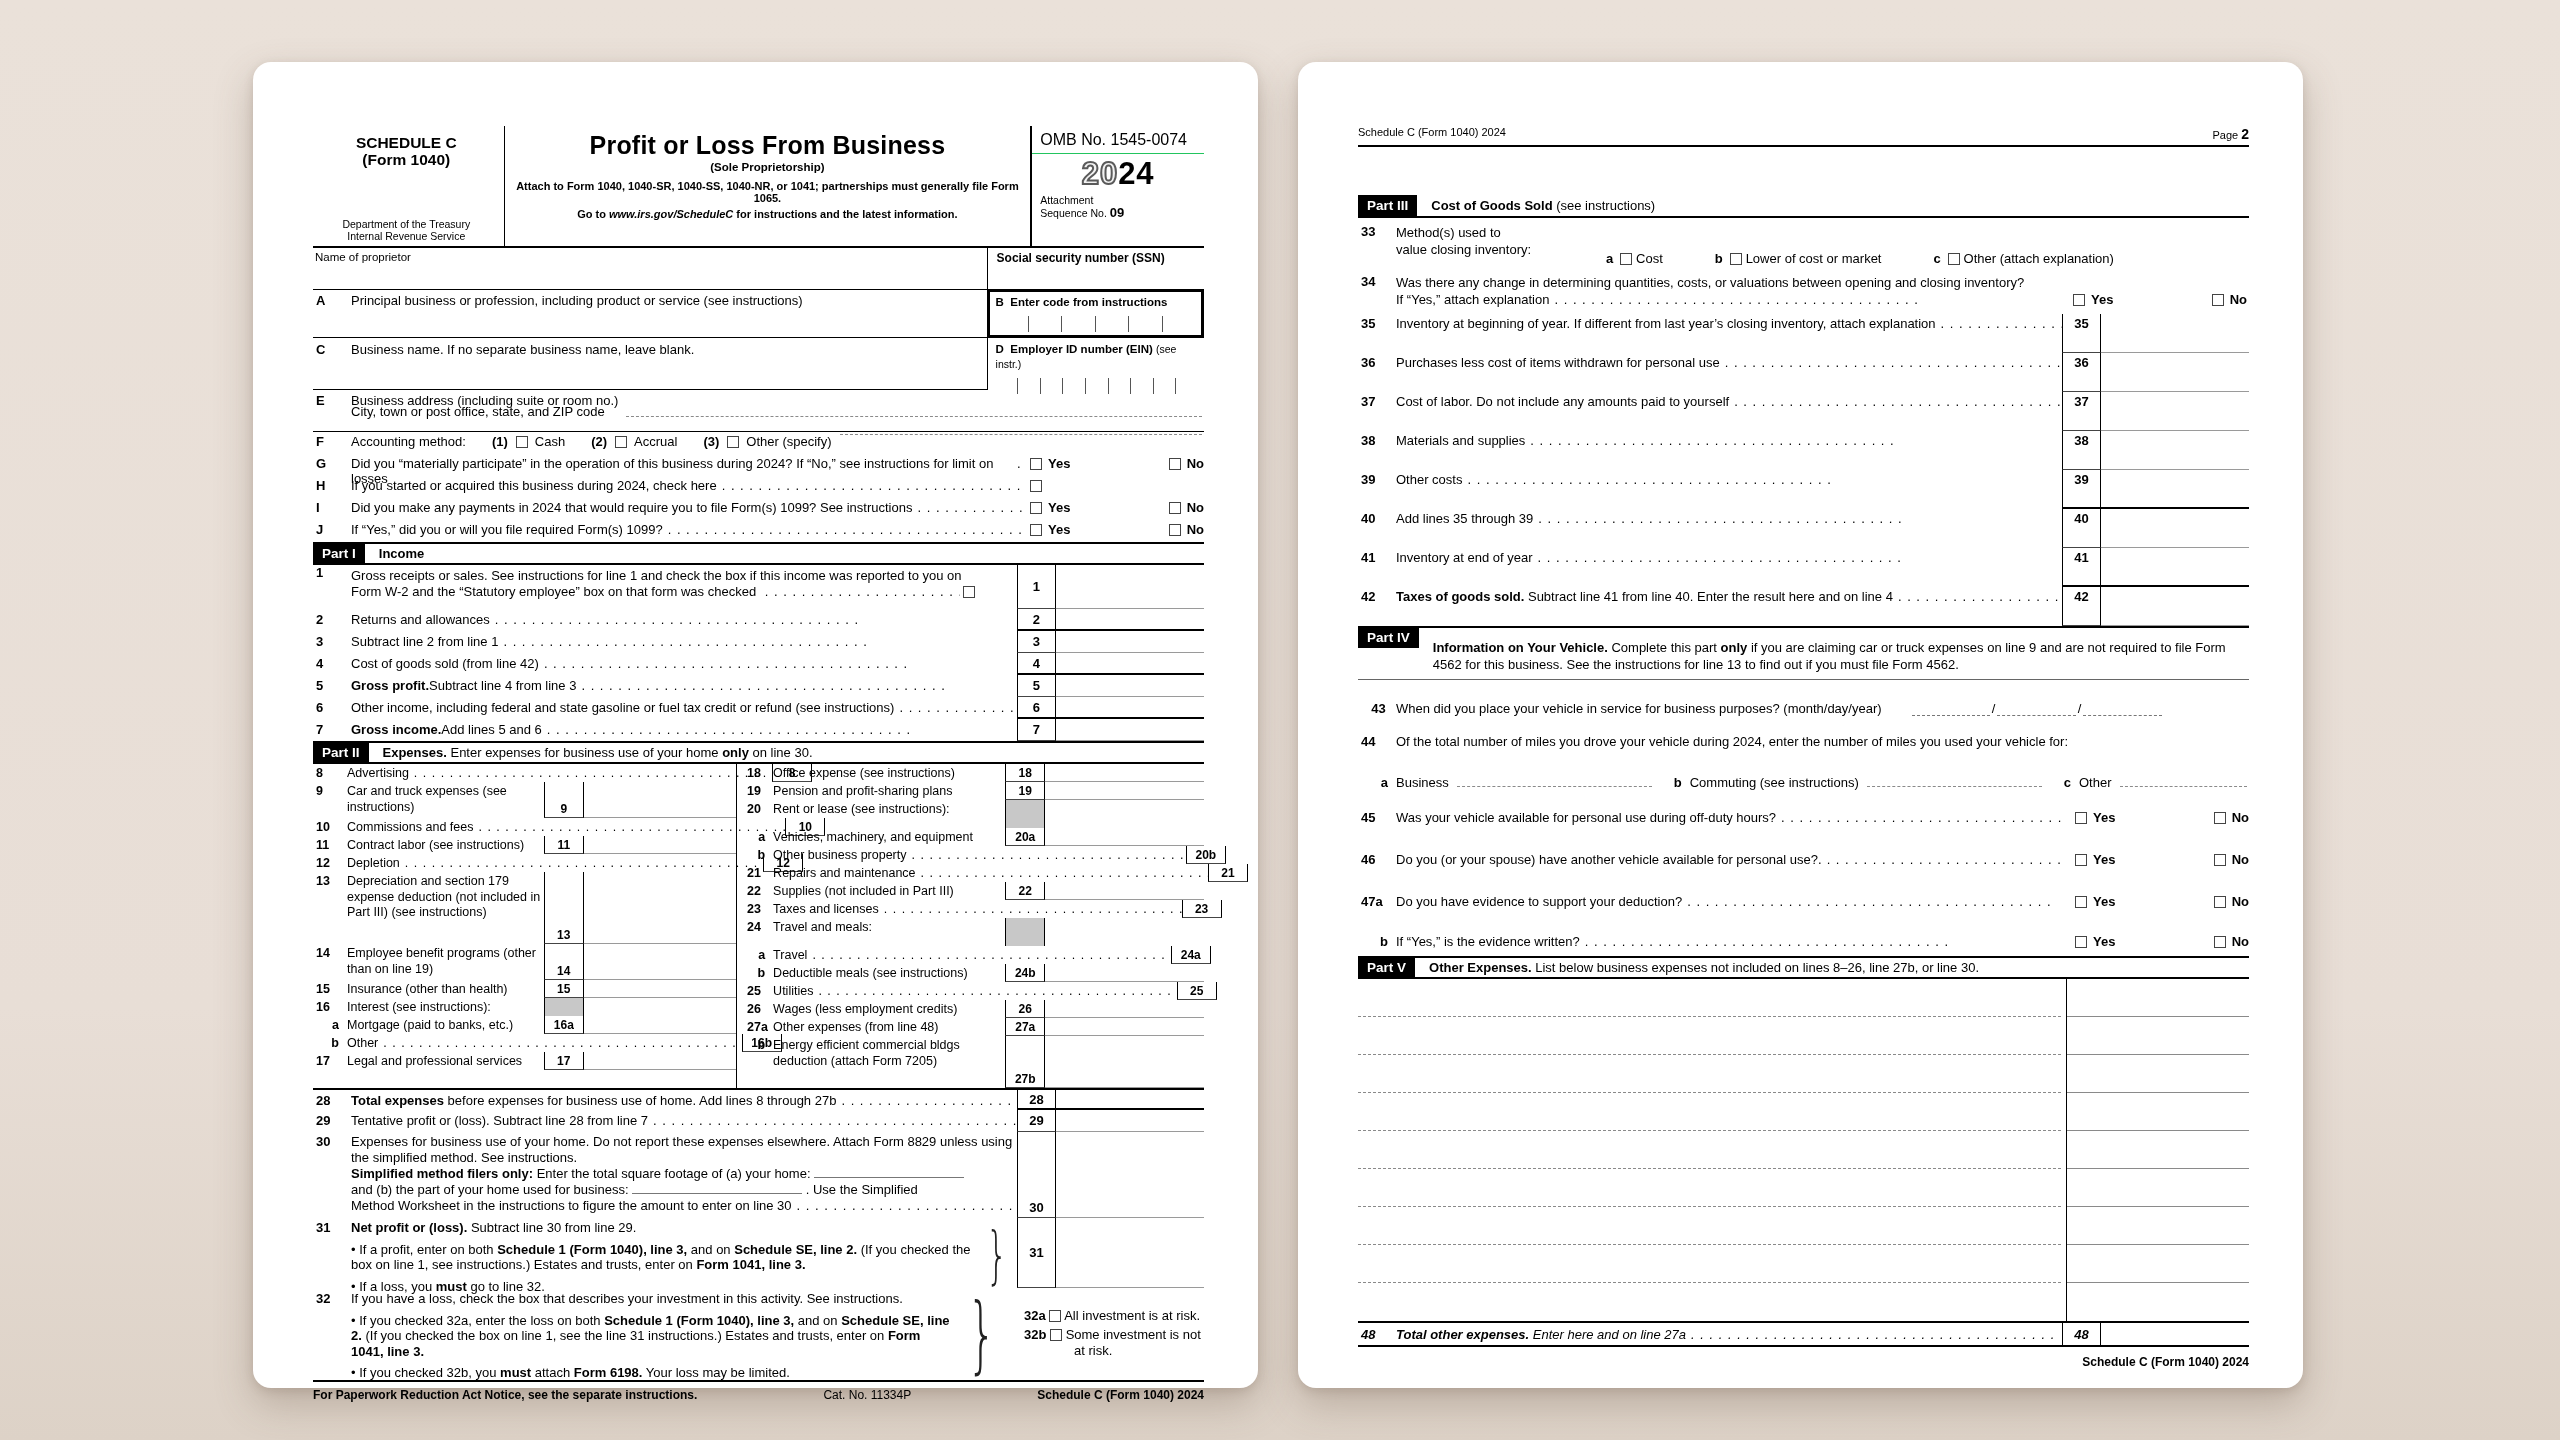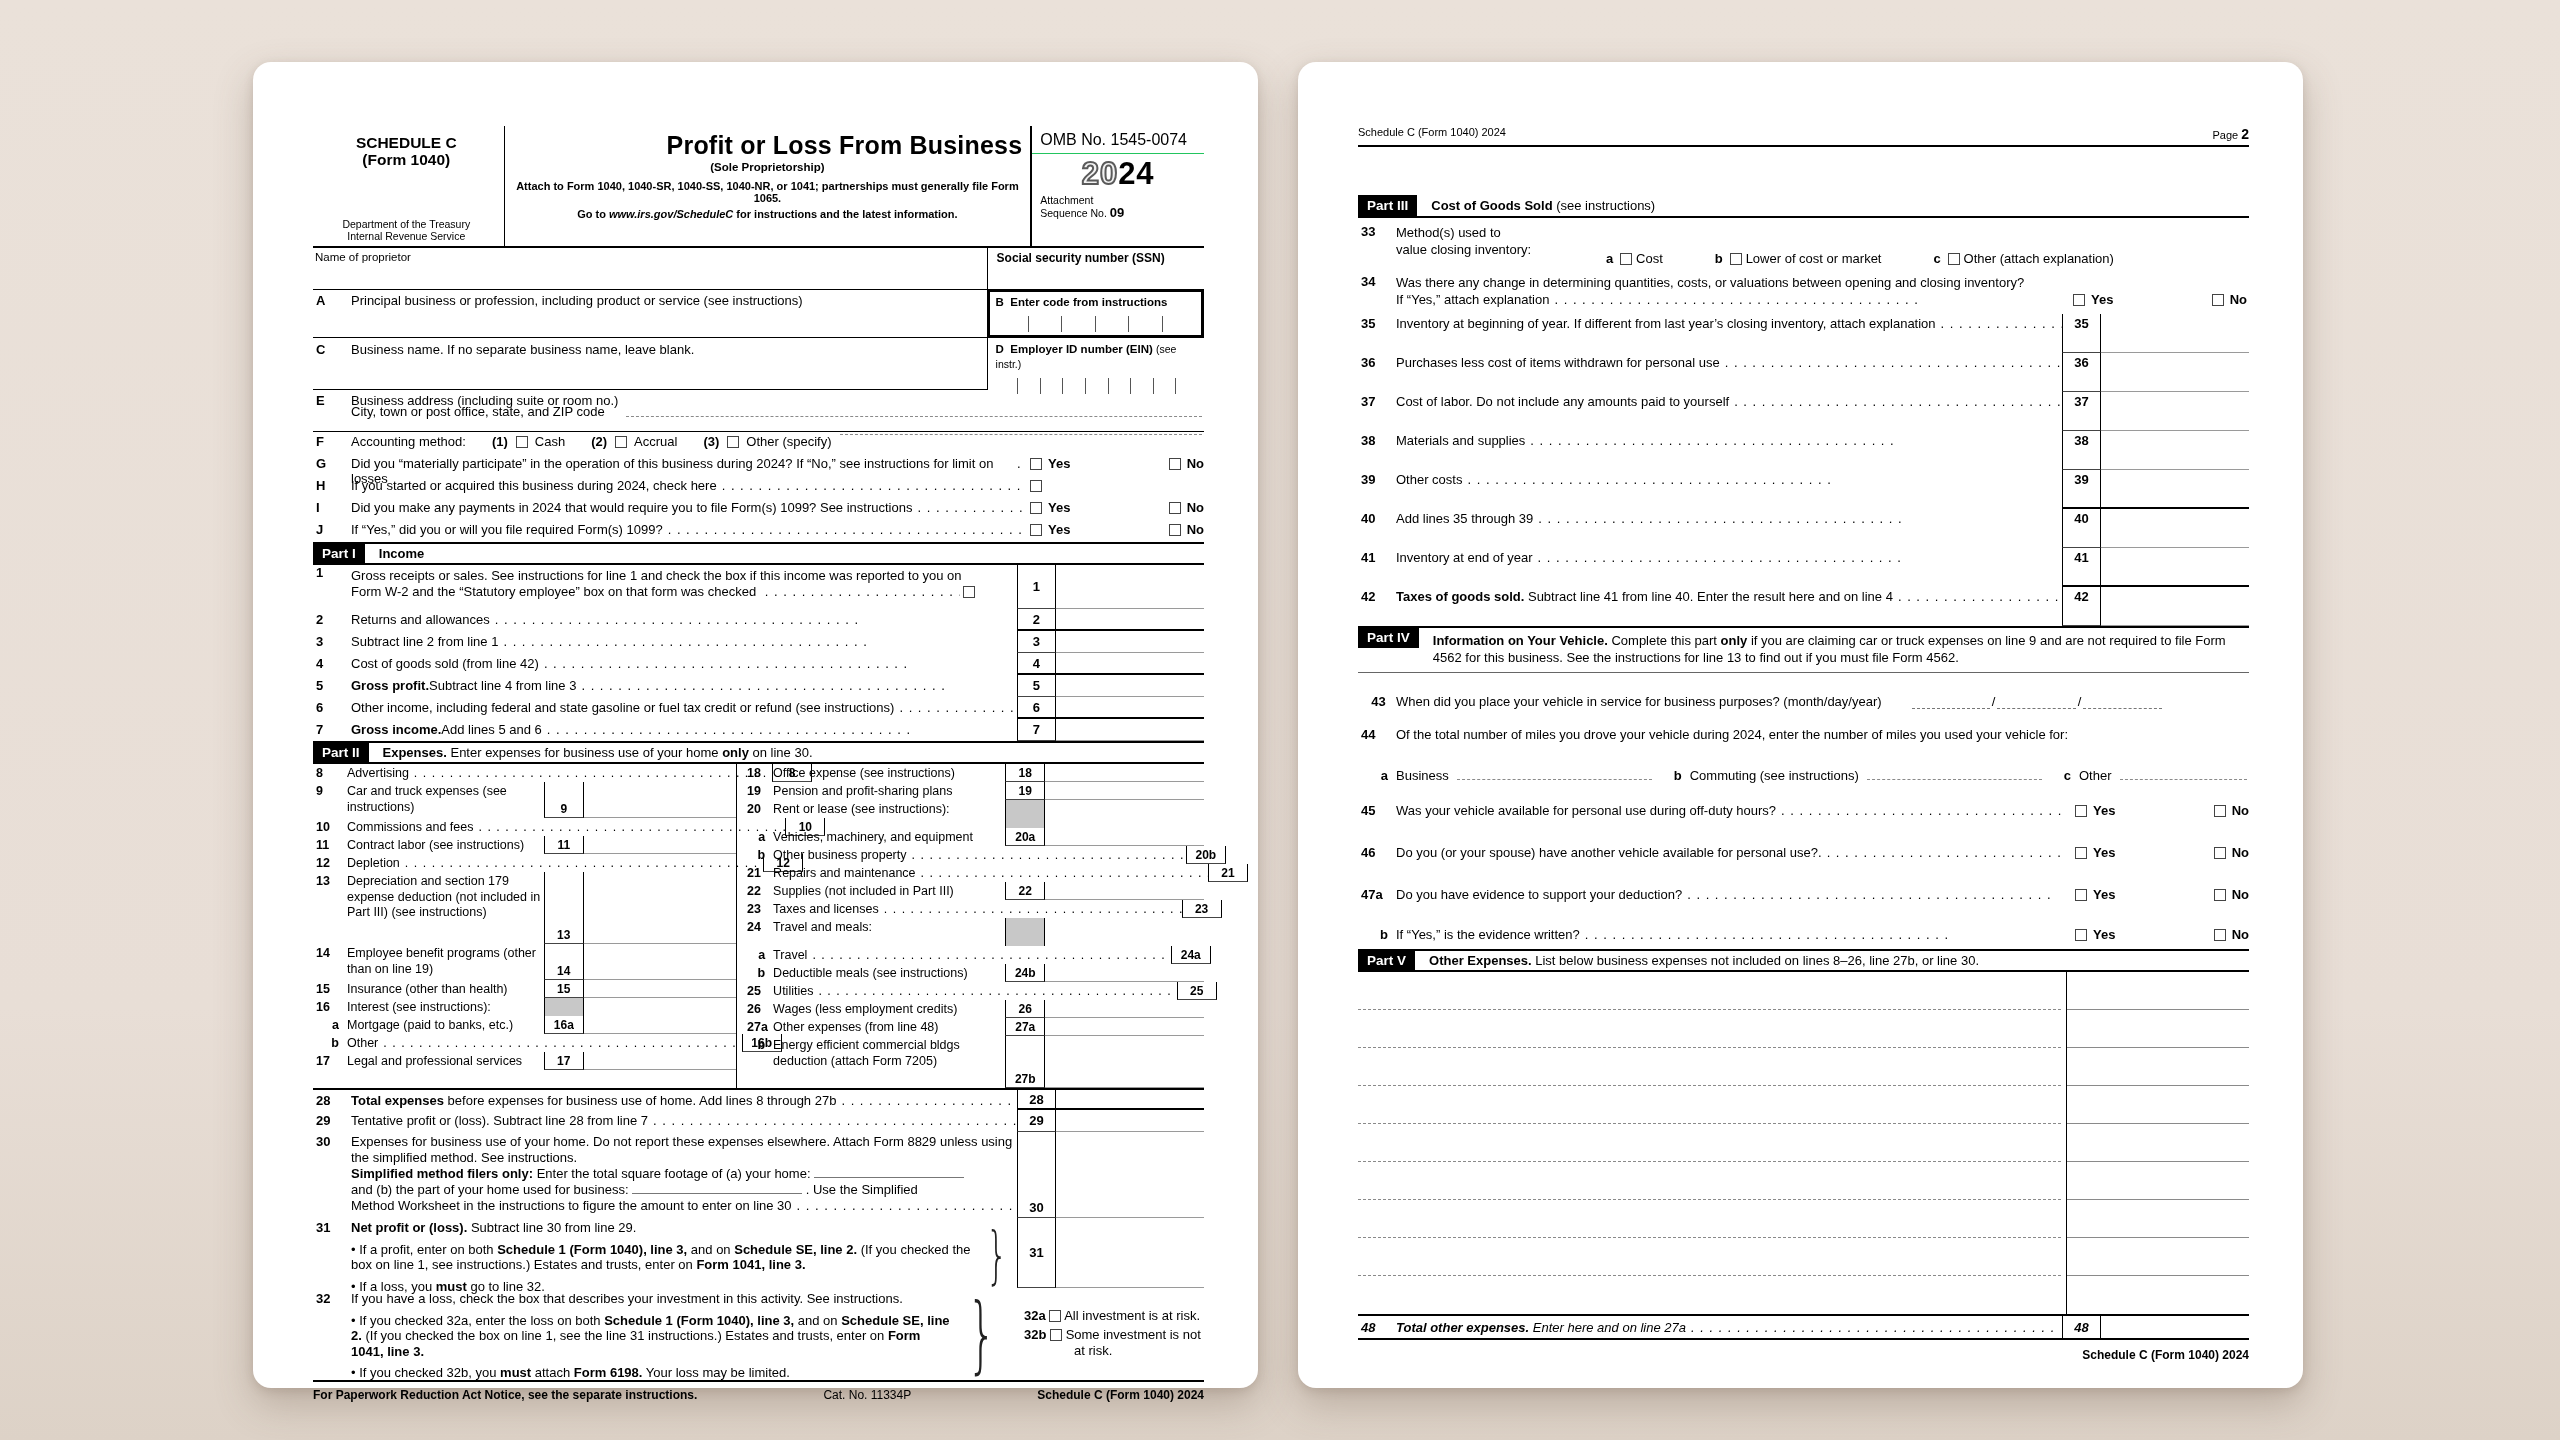--- a/index.html
+++ b/index.html
@@ -37,21 +37,21 @@
              display:flex; align-items:center; }
   .gray { background:#c8c8c8; }
 
   
   .hdr { display:flex; border-bottom:2.5px solid #000; height:122px; }
   .hdr-l { width:21.5%; border-right:1.5px solid #000; padding:8px 6px 4px 2px;
            display:flex; flex-direction:column;text-align:center; }
   .hdr-l .sched { font-size:15.5px; font-weight:bold; line-height:17px; }
   .hdr-l .dept { margin-top:auto; font-size:10.5px; line-height:12px; }
   .hdr-m { flex:1; text-align:center; padding:5px 8px 4px 8px; }
-  .hdr-m .title { font-size:25px; font-weight:bold; letter-spacing:.2px;text-align:right; }
+  .hdr-m .title { font-size:25px; font-weight:bold; letter-spacing:.2px; }
   .hdr-m .subtitle { font-size:11.5px; font-weight:bold; margin-top:1px; }
   .hdr-m .attach { font-size:11px; font-weight:bold; margin-top:7px; }
   .hdr-m .goto { font-size:11px; font-weight:bold; margin-top:4px; }
   .hdr-r { width:19.5%; border-left:2px solid #000; display:flex; flex-direction:column; }
   .hdr-r .omb { font-size:16px; padding:5px 6px 4px 8px; border-bottom:1px solid #22c55e; }
   .hdr-r .year { font-size:31px; font-weight:bold; text-align:center; padding:2px 0 0 0; letter-spacing:1px;}
   .yr-o { color:#f2f2f2; -webkit-text-stroke:2px #5a5a5a; }
   .hdr-r .att { font-size:10.5px; line-height:12.5px; padding:2px 6px 0 8px; }
   .hdr-r .att b { font-size:13px; }
 
@@ -117,21 +117,21 @@
   .bullet { margin-top:6px; line-height:15.5px; }
 
   
   .p2hdr { display:flex; height:21px; border-bottom:2.5px solid #000; font-size:11px; }
   .p2hdr .pg { margin-left:auto; font-size:11px; } .p2hdr .pg b { font-size:14px; }
   .grow { display:flex; height:39px; }
   .grow .c-nb { align-items:flex-start; padding-top:2px; border-bottom:1px solid #444; }
   .gthick .c-amt, .gthick .c-nb { border-bottom:2px solid #000; }
   .p4bar { border-top:2.5px solid #000; border-bottom:1.5px solid #666; display:flex;
            padding-bottom:6px; }
-  .p4txt { line-height:16.5px; padding-top:5px; }
+  .p4txt { line-height:16.5px; padding-top:12px; }
   .vrow { display:flex; height:38px; }
   .vleft { width:78.9%; border-bottom:1.5px dashed #8a8a8a; margin-right:5px; }
   .vdiv { width:0; border-left:1.5px solid #000; }
   .vamt { flex:1; border-bottom:1.5px solid #8a8a8a; }
   .vrow.nob .vleft, .vrow.nob .vamt { border-bottom:none; }
   .mdy { display:flex; width:250px; flex:none; margin-left:30px; align-items:flex-end; }
   .mdy .seg { flex:1; border-bottom:1.5px dashed #777; height:14px; }
   .mdy .sl { padding:0 2px; }
   .dwid { flex:none !important; }
 

